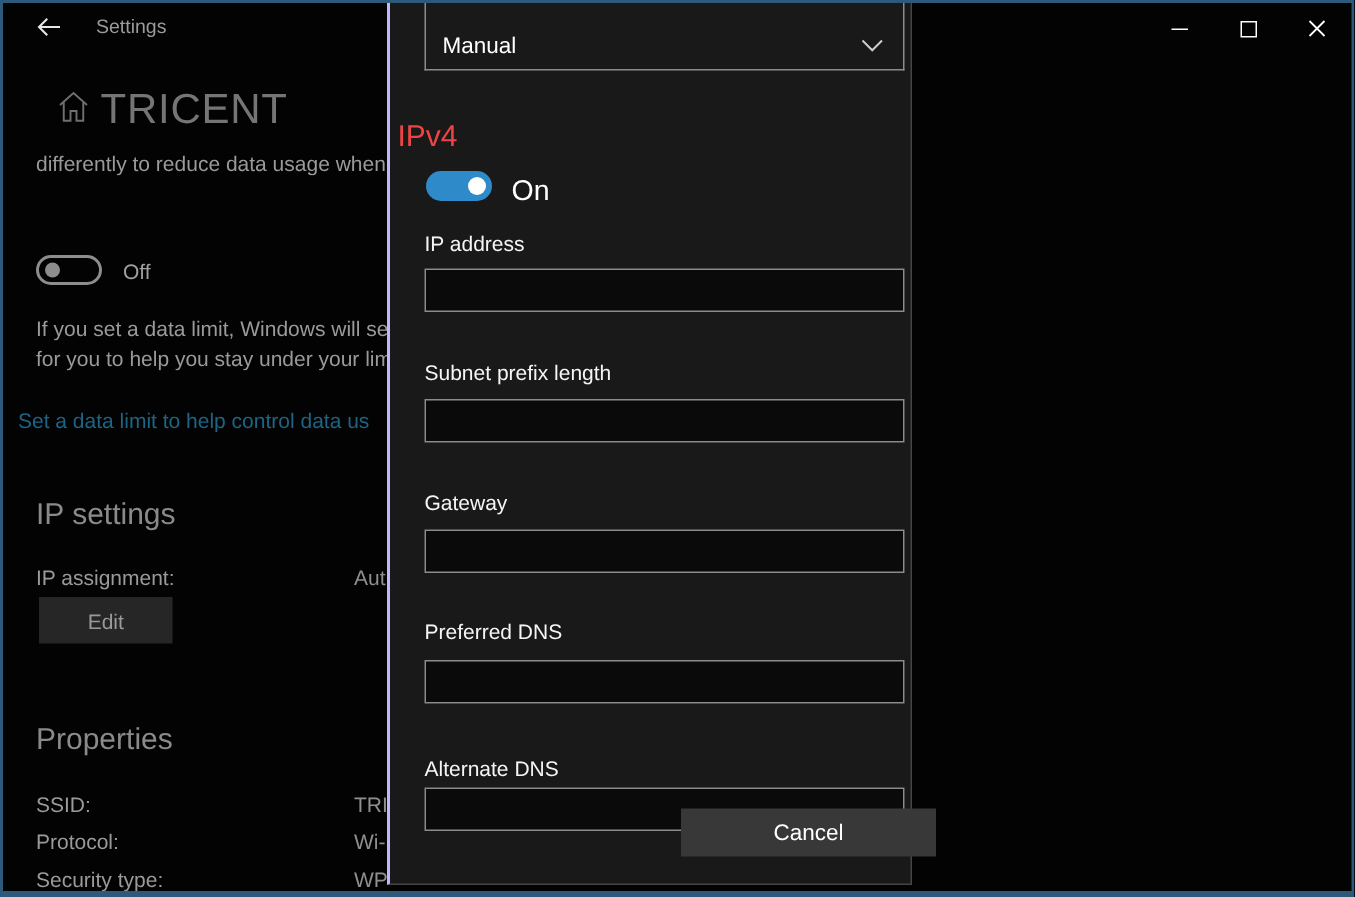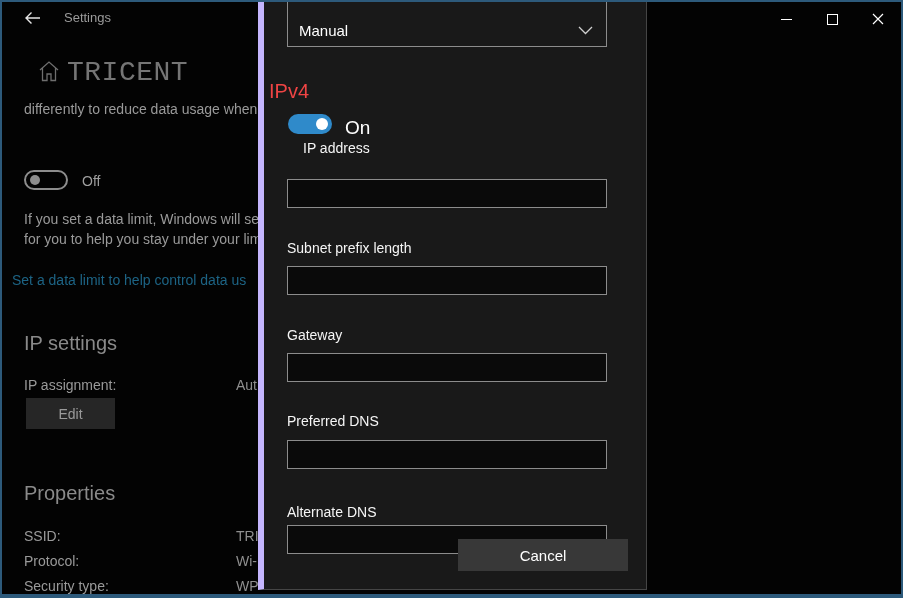--- a/index.html
+++ b/index.html
@@ -23,21 +23,21 @@
   }
   .caption-btn {
     width:46px; height:34px; display:flex; align-items:center; justify-content:center;
   }
   .glyph-min { width:11px; height:1px; background:#ffffff; }
   .glyph-max { width:11px; height:11px; border:1px solid #ffffff; }
   
   .home-icon { position:absolute; left:39px; top:60px; }
   .page-title {
     position:absolute; left:67px; top:57px; font-size:28px; font-weight:400;
-    color:#757575; letter-spacing:0.5px; white-space:nowrap;font-family:Liberation Mono, monospace;
+    color:#757575; letter-spacing:0.5px; white-space:nowrap;
   }
   .clip { overflow:hidden; white-space:nowrap; width:235px; }
   .para1 { position:absolute; left:24px; top:101px; font-size:14px; color:#9a9a9a; }
   .metered-label { position:absolute; left:24px; top:144px; font-size:14px; color:#9f9f9f; }
   .toggle-off {
     position:absolute; left:24px; top:170px; width:44px; height:20px;
     border:2px solid #8d8d8d; border-radius:10px;
   }
   .toggle-off .knob {
     position:absolute; left:4px; top:3px; width:10px; height:10px;
@@ -54,23 +54,23 @@
     position:absolute; left:26px; top:398px; width:89px; height:31px;
     background:#262626; border:none; color:#9a9a9a; font-size:14px;
     font-family:inherit; cursor:default;
   }
   .h-properties { position:absolute; left:24px; top:482px; font-size:20px; font-weight:400; color:#8a8a8a; }
   .prop-label { position:absolute; left:24px; font-size:14px; color:#9a9a9a; }
   .prop-value { position:absolute; left:236px; font-size:14px; color:#8f8f8f; }
   .row0 { top:528px; } .row1 { top:553px; } .row2 { top:578px; }
   
   .dialog {
-    position:absolute; left:258px; top:0; width:389px; height:590px;
+    position:absolute; left:258px; top:0; width:350px; height:590px;
     background:#191919;
-    border-left:6px solid #c4b5fd; border-right:1px solid #454545; border-bottom:1px solid #454545;
+    border-left:2px solid #c4b5fd; border-right:1px solid #454545; border-bottom:1px solid #454545;
     color:#ffffff;
   }
   .combobox {
     position:absolute; left:23px; top:-1px; width:320px; height:48px;
     border:1px solid #8c8c8c; border-top:none;
     display:flex; align-items:flex-end; background:#191919;
   }
   .combobox-inner { position:relative; width:100%; height:30px; }
   .combobox-value { position:absolute; left:11px; top:6px; font-size:15px; color:#ffffff; }
   .combobox-chevron { position:absolute; right:13px; top:10px; }
@@ -83,21 +83,21 @@
     position:absolute; right:4px; top:4px; width:12px; height:12px;
     border-radius:50%; background:#ffffff;
   }
   .toggle-on-label { position:absolute; left:81px; top:117px; font-size:19px; color:#ffffff; }
   .field-label { position:absolute; left:23px; font-size:14px; color:#f5f5f5; }
   .field-input {
     position:absolute; left:23px; width:320px; height:29px;
     background:#0a0a0a; border:1px solid #8c8c8c;
     color:#ffffff; font-size:15px; font-family:inherit; padding:0 10px;
   }
-  .lbl0 { top:140px;margin-left:16px; } .inp0 { top:179px; }
+  .lbl0 { top:154px; } .inp0 { top:179px; }
   .lbl1 { top:240px; } .inp1 { top:266px; }
   .lbl2 { top:327px; } .inp2 { top:353px; }
   .lbl3 { top:413px; } .inp3 { top:440px; }
   .lbl4 { top:504px; } .inp4 { top:525px; }
   .dialog-btn {
     position:absolute; top:539px; height:32px;
     background:#383838; border:none; color:#ffffff; font-size:15px;
     font-family:inherit; cursor:default;
   }
   .save-btn { left:24px; width:165px; }

